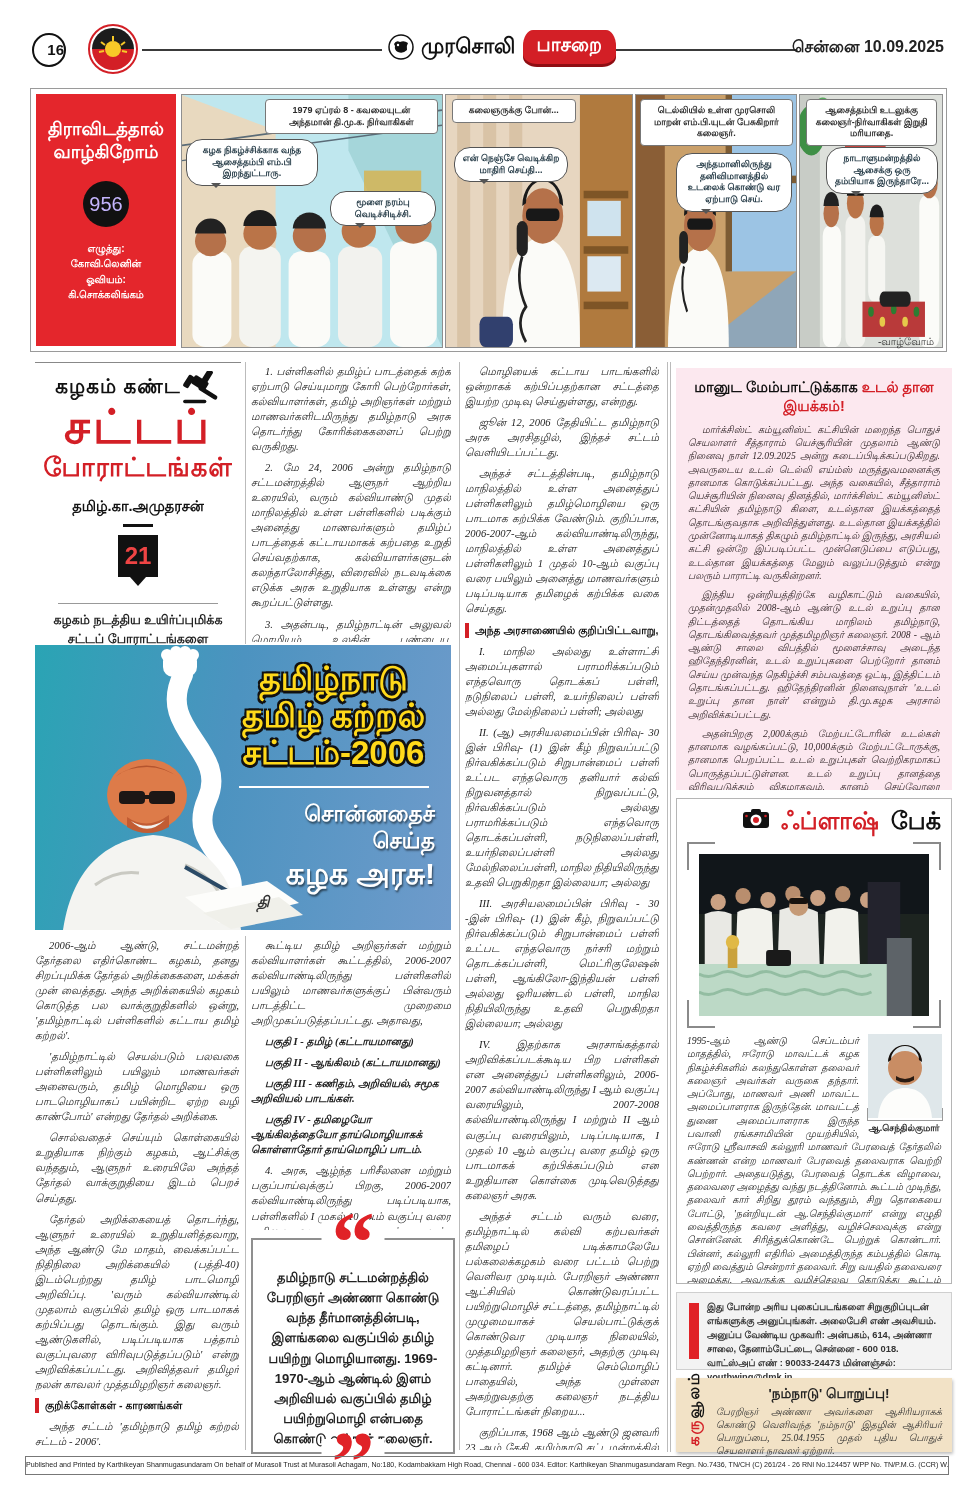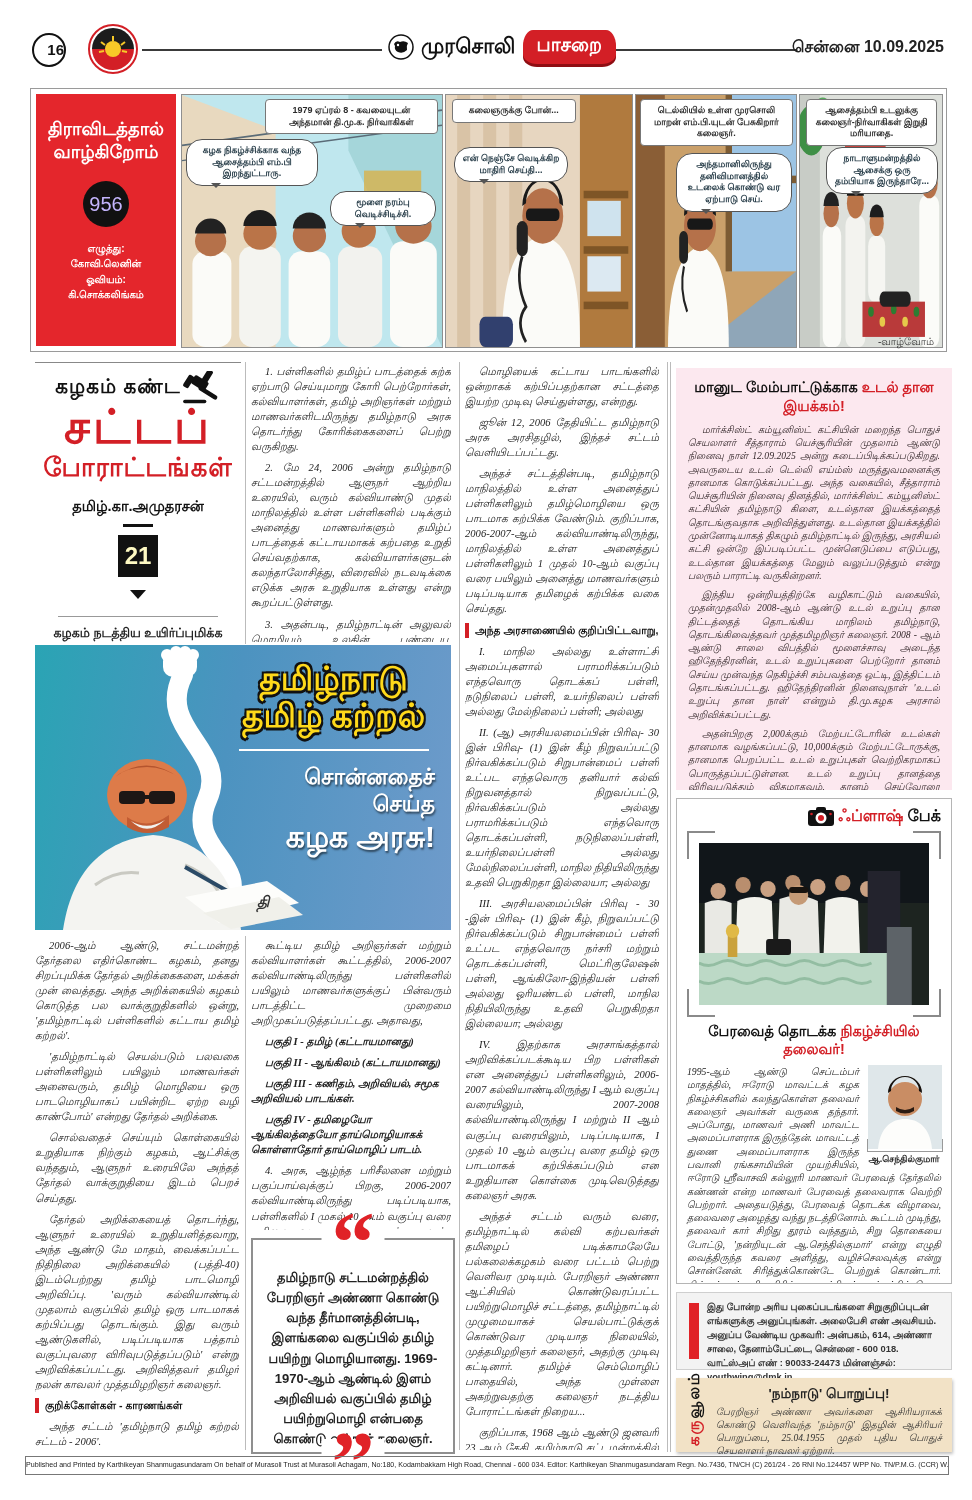--- a/index.html
+++ b/index.html
@@ -35,21 +35,21 @@
   .vline{position:absolute;width:1px;background:#bbb;}
   
   .feat{position:absolute;left:35px;top:362px;width:206px;height:282px;border-top:1px solid #888;text-align:center;}
   .feat .kickrow{display:flex;align-items:flex-start;justify-content:center;gap:0;margin-top:12px;}
   .feat .kick{font-size:20px;font-weight:800;color:#111;letter-spacing:1px;}
   .gavel{width:40px;height:34px;margin-top:-4px;}
   .feat .t1{font-size:47px;font-weight:900;color:#d31f26;line-height:.95;letter-spacing:3px;}
   .feat .t2{font-size:26px;font-weight:900;color:#d31f26;letter-spacing:1px;margin-top:2px;}
   .feat .auth{font-size:14.5px;font-weight:bold;color:#111;margin-top:12px;}
   .feat .bar{width:30px;height:3px;background:#111;margin:8px auto;}
-  .pin{width:40px;height:42px;background:#111;color:#fef9c3;font-size:24px;font-weight:bold;line-height:42px;margin:2px auto 13px;}
+  .pin{width:40px;height:42px;background:#111;color:#ef4444;font-size:24px;font-weight:bold;line-height:42px;margin:2px auto 0;}
   .pin-tip{width:0;height:0;border:8px solid transparent;border-top:9px solid #111;margin:0 auto;}
   .feat .thin{width:160px;height:1px;background:#999;margin:9px auto 7px;}
   .feat .tag{font-size:12.6px;font-weight:bold;color:#222;line-height:1.5;padding:0 6px;}
   
   .copy{position:absolute;font-family:"Liberation Serif",serif;font-style:italic;font-size:10.6px;
         line-height:1.42;color:#222;overflow:hidden;}
   .copy p{margin:0 0 6px;}
   .b-p,.b-item{text-align:justify;text-indent:14px;}
   .b-part{font-weight:bold;text-indent:14px;}
   .b-sub{font-family:"Liberation Sans",sans-serif;font-style:normal;font-weight:bold;color:#151515;
@@ -74,21 +74,21 @@
   .qtext{position:absolute;inset:28px 10px 24px;font-size:13px;font-weight:bold;color:#222;
          text-align:center;line-height:1.55;}
   
   .pinkbox{position:absolute;left:676px;top:368px;width:276px;height:422px;background:#fce8ef;padding:10px 12px;
            box-sizing:border-box;overflow:hidden;}
   .pinkbox .ttl{font-size:14.5px;font-weight:800;text-align:center;margin-bottom:7px;line-height:1.3;}
   .pinkbox .ttl .rd{color:#d31f26;}
   .pink-copy{font-family:"Liberation Serif",serif;font-style:italic;font-size:9.7px;line-height:1.37;color:#33272a;}
   .flash{position:absolute;left:676px;top:798px;width:276px;height:486px;border:1px solid #b5b5b5;
          box-sizing:border-box;padding:8px 10px;overflow:hidden;}
-  .fbrand{display:flex;justify-content:flex-end;align-items:flex-end;gap:4px;font-size:16px;font-weight:900;}
+  .fbrand{display:flex;justify-content:flex-end;align-items:flex-start;gap:12px;font-size:24px;font-weight:900;}
   .fbrand .rd{color:#d31f26;}
   .fcam{width:26px;height:20px;}
   .photo{position:relative;margin:8px 4px 10px;height:178px;}
   .photo .img{position:absolute;inset:8px;overflow:hidden;}
   .corner{position:absolute;width:26px;height:26px;border:2px solid #8a8a8a;}
   .c-tl{left:-4px;top:-4px;border-right:none;border-bottom:none;}
   .c-tr{right:-4px;top:-4px;border-left:none;border-bottom:none;}
   .c-bl{left:-4px;bottom:-4px;border-right:none;border-top:none;}
   .c-br{right:-4px;bottom:-4px;border-left:none;border-top:none;}
   .fhead{font-size:14.5px;font-weight:800;text-align:center;margin:2px 0 6px;}
@@ -359,20 +359,21 @@
       <path d="M60,240 Q80,225 104,228" stroke="#c9c9c2" stroke-width="3" fill="none"></path>
       <path d="M150,220 Q178,232 186,252" stroke="#c9c9c2" stroke-width="3" fill="none"></path>
       <path d="M150,222 L196,248 L206,262" stroke="#2b4a66" stroke-width="4" fill="none"></path>
       <polygon points="150,252 232,236 264,258 184,278" fill="#fdfdfb"></polygon>
       <polygon points="168,268 244,252 268,270 196,284" fill="#f0f0ea"></polygon>
       <text x="222" y="262" font-size="15" font-weight="bold" fill="#333" font-style="italic">தி</text>
     </svg>
     <div class="txt">
       <div class="yl">தமிழ்நாடு</div>
       <div class="yl">தமிழ் கற்றல்</div>
+      <div class="yl">சட்டம்-2006</div>
       <div class="dv"></div>
       <div class="wl">சொன்னதைச்</div>
       <div class="wl">செய்த</div>
       <div class="wl wl3">கழக அரசு!</div>
     </div>
   </div>
 
   <div class="quote">
     <div class="qmark qtop">“</div>
     <div class="qtext">தமிழ்நாடு சட்டமன்றத்தில் பேரறிஞர் அண்ணா கொண்டு வந்த தீர்மானத்தின்படி, இளங்கலை வகுப்பில் தமிழ் பயிற்று மொழியானது. 1969-1970-ஆம் ஆண்டில் இளம் அறிவியல் வகுப்பில் தமிழ் பயிற்றுமொழி என்பதை கொண்டு வந்தார் கலைஞர்.</div>
@@ -435,24 +436,20 @@
           <rect x="196" y="84" width="26" height="78" fill="#5d6368"></rect>
           <rect x="0" y="110" width="196" height="52" fill="#bcd9c6"></rect>
           <path d="M0,120 q10,5 20,0 t20,0 t20,0 t20,0 t20,0 t20,0 t20,0 t20,0 t20,0" stroke="#93bda2" stroke-width="3" fill="none"></path>
           <path d="M0,138 q10,5 20,0 t20,0 t20,0 t20,0 t20,0 t20,0 t20,0 t20,0 t20,0" stroke="#93bda2" stroke-width="3" fill="none"></path>
           <rect x="30" y="92" width="10" height="22" fill="#caa23c"></rect>
             <circle cx="35" cy="88" r="7" fill="#e0b946"></circle>
           <rect x="70" y="96" width="26" height="16" rx="3" fill="#1a1a1a"></rect>
         </svg>
       </div>
     </div>
-    <div class="fhead">
-      <span>பேரவைத் தொடக்க</span>
-      <span class="rd">நிகழ்ச்சியில் தலைவர்!</span>
-    </div>
     <div class="fbody">
       <span class="portrait">
         <span class="ph">
           <svg viewBox="0 0 74 84" width="74" height="84">
             <rect width="74" height="84" fill="#dfe7ea"></rect>
             <path d="M10,84 C12,62 24,54 37,54 C50,54 62,62 64,84 Z" fill="#fdfdfb"></path>
             <circle cx="37" cy="34" r="17" fill="#c98d64"></circle>
             <path d="M20,28 a17 17 0 0 1 34,0 l-3,-2 a14 14 0 0 0 -28,0 z" fill="#16100c"></path>
             <path d="M28,42 q9,6 18,0 l0,4 q-9,5 -18,0 z" fill="#2a1b12"></path>
           </svg>

